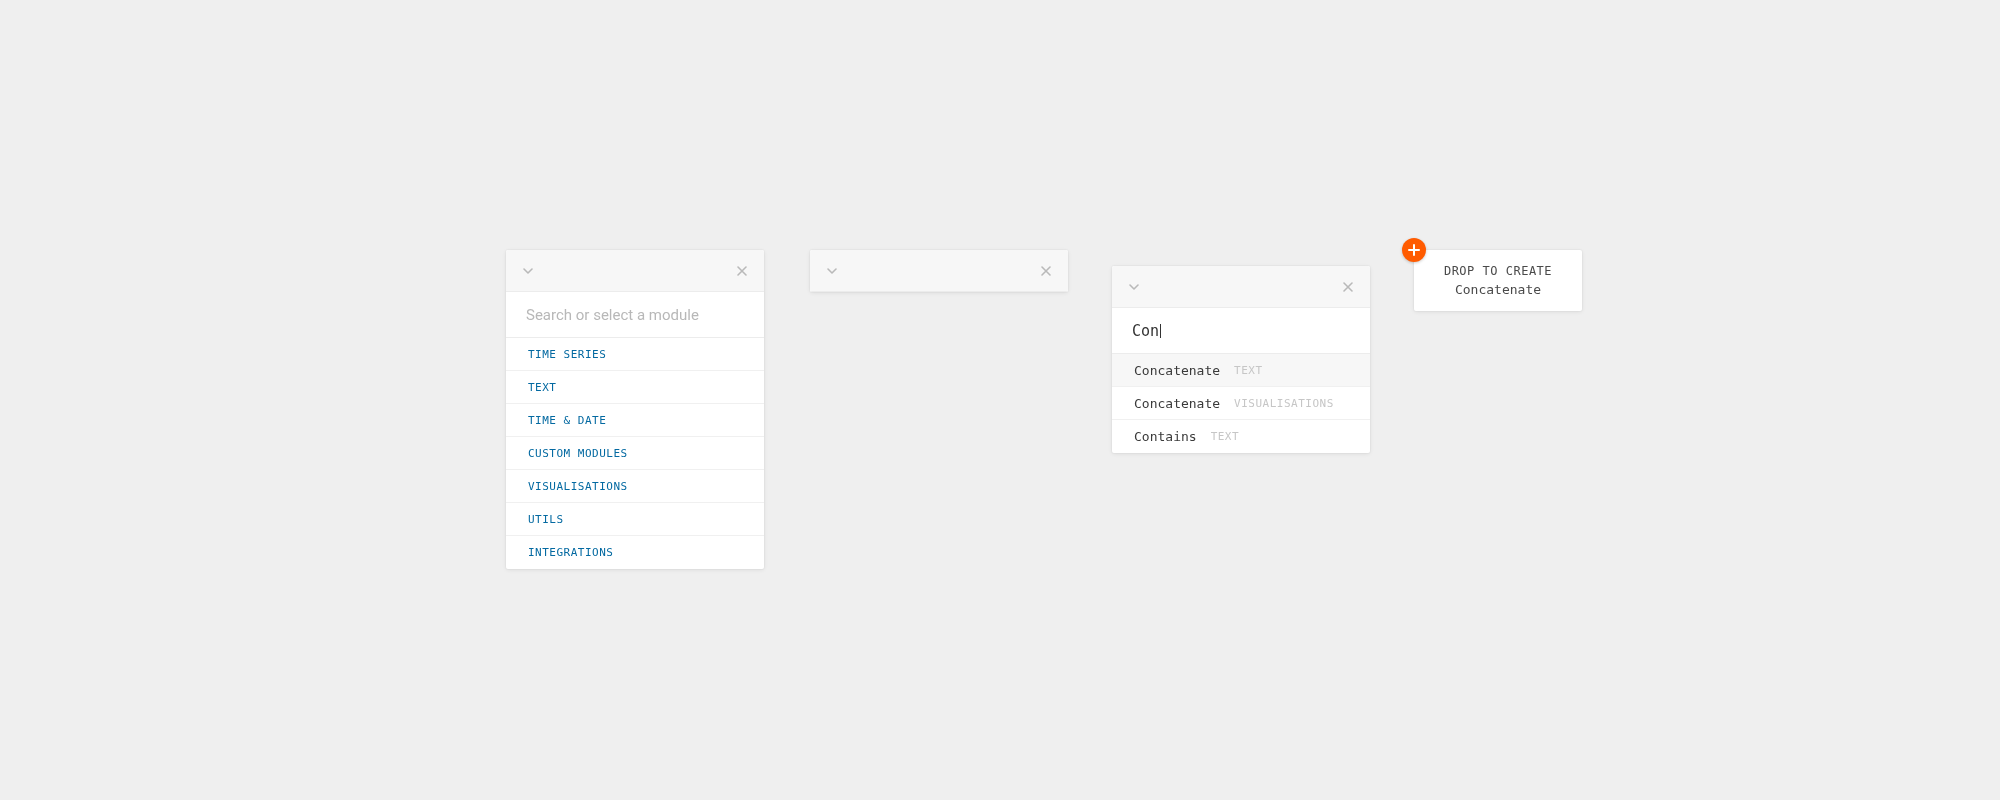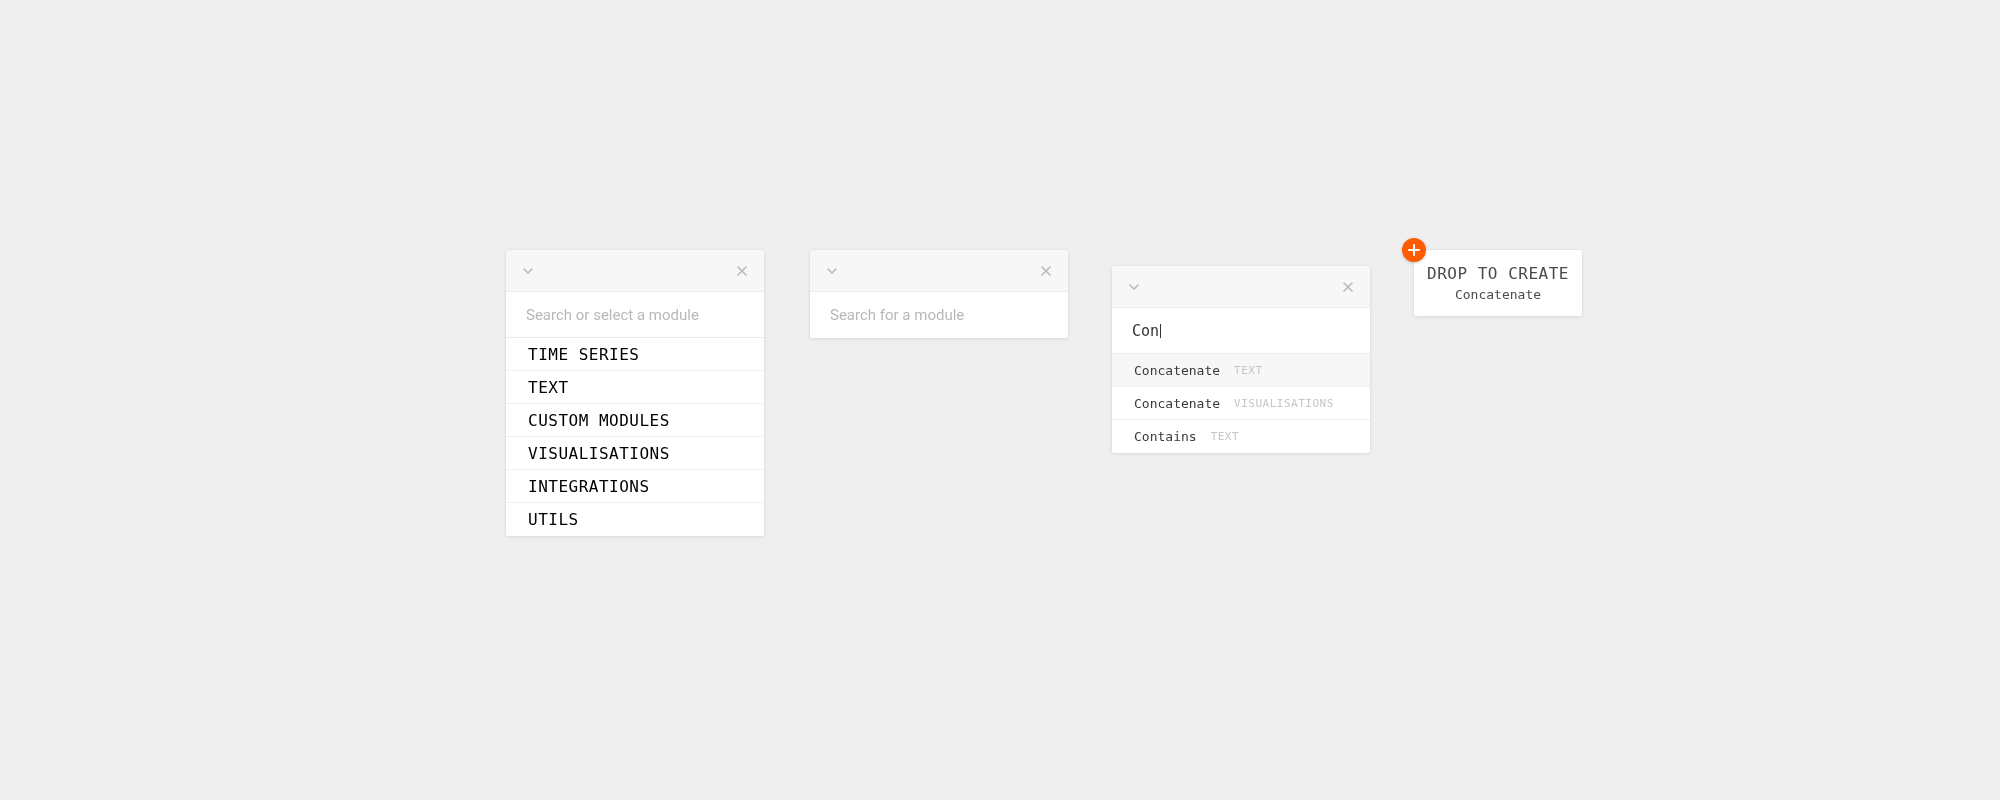--- a/index.html
+++ b/index.html
@@ -71,23 +71,23 @@
     position: relative;
   }
   .cat-list::-webkit-scrollbar { width: 6px; }
   .cat-list::-webkit-scrollbar-thumb { background: #d9d9d9; border-radius: 3px; }
   .cat-item {
     height: 33px;
     display: flex;
     align-items: center;
     padding: 0 22px;
     font-family: ui-monospace, "SFMono-Regular", Menlo, monospace;
-    font-size: 16px;
+    font-size: 11px;
     letter-spacing: 0.5px;
-    color: #000000;
+    color: #0369a1;
     border-bottom: 1px solid #f0f0f0;
     cursor: pointer;
     text-transform: uppercase;
   }
   .cat-item:last-child { border-bottom: none; }
   .result-item {
     height: 33px;
     display: flex;
     align-items: center;
     padding: 0 22px;
@@ -106,21 +106,21 @@
     position: absolute;
     width: 168px;
     background: #fff;
     border-radius: 2px;
     box-shadow: 0 1px 4px rgba(0,0,0,0.08), 0 0 0 1px rgba(0,0,0,0.02);
     padding: 14px 10px;
     text-align: center;
   }
   .drop-line1 {
     font-family: ui-monospace, "SFMono-Regular", Menlo, monospace;
-    font-size: 16px;
+    font-size: 12px;
     letter-spacing: 0.5px;
     color: #4a4a4a;
   }
   .drop-line2 {
     font-family: ui-monospace, "SFMono-Regular", Menlo, monospace;
     font-size: 13px;
     color: #4a4a4a;
     margin-top: 4px;
   }
   .plus-badge {
@@ -154,42 +154,40 @@
           <path d="M2 2l8 8M10 2l-8 8" fill="none" stroke="currentColor" stroke-width="1.6" stroke-linecap="round"></path>
         </svg>
     </span>
   </div>
   <div class="search-row">
     <input class="search-input" placeholder="Search or select a module" style="">
   </div>
   <div class="cat-list">
     <div class="cat-item">TIME SERIES</div>
     <div class="cat-item">TEXT</div>
+    <div class="cat-item">TIME &amp; DATE</div>
     <div class="cat-item">CUSTOM MODULES</div>
     <div class="cat-item">VISUALISATIONS</div>
+    <div class="cat-item">UTILS</div>
     <div class="cat-item">INTEGRATIONS</div>
-    <div class="cat-item">UTILS</div>
   </div>
 </div>
 
 <div id="panel2" class="panel">
   <div class="panel-header">
     <span class="chev">
       <svg width="12" height="12" viewBox="0 0 12 12">
           <path d="M2 4l4 4 4-4" fill="none" stroke="currentColor" stroke-width="1.6" stroke-linecap="round" stroke-linejoin="round"></path>
         </svg>
     </span>
     <span class="xbtn">
       <svg width="12" height="12" viewBox="0 0 12 12">
           <path d="M2 2l8 8M10 2l-8 8" fill="none" stroke="currentColor" stroke-width="1.6" stroke-linecap="round"></path>
         </svg>
     </span>
-  </div>
-  <div class="search-row no-border">
-    <input class="search-input" placeholder="Search for a module" style="">
   </div>
 </div>
 
 <div id="panel3" class="panel">
   <div class="panel-header">
     <span class="chev">
       <svg width="12" height="12" viewBox="0 0 12 12">
           <path d="M2 4l4 4 4-4" fill="none" stroke="currentColor" stroke-width="1.6" stroke-linecap="round" stroke-linejoin="round"></path>
         </svg>
     </span>

